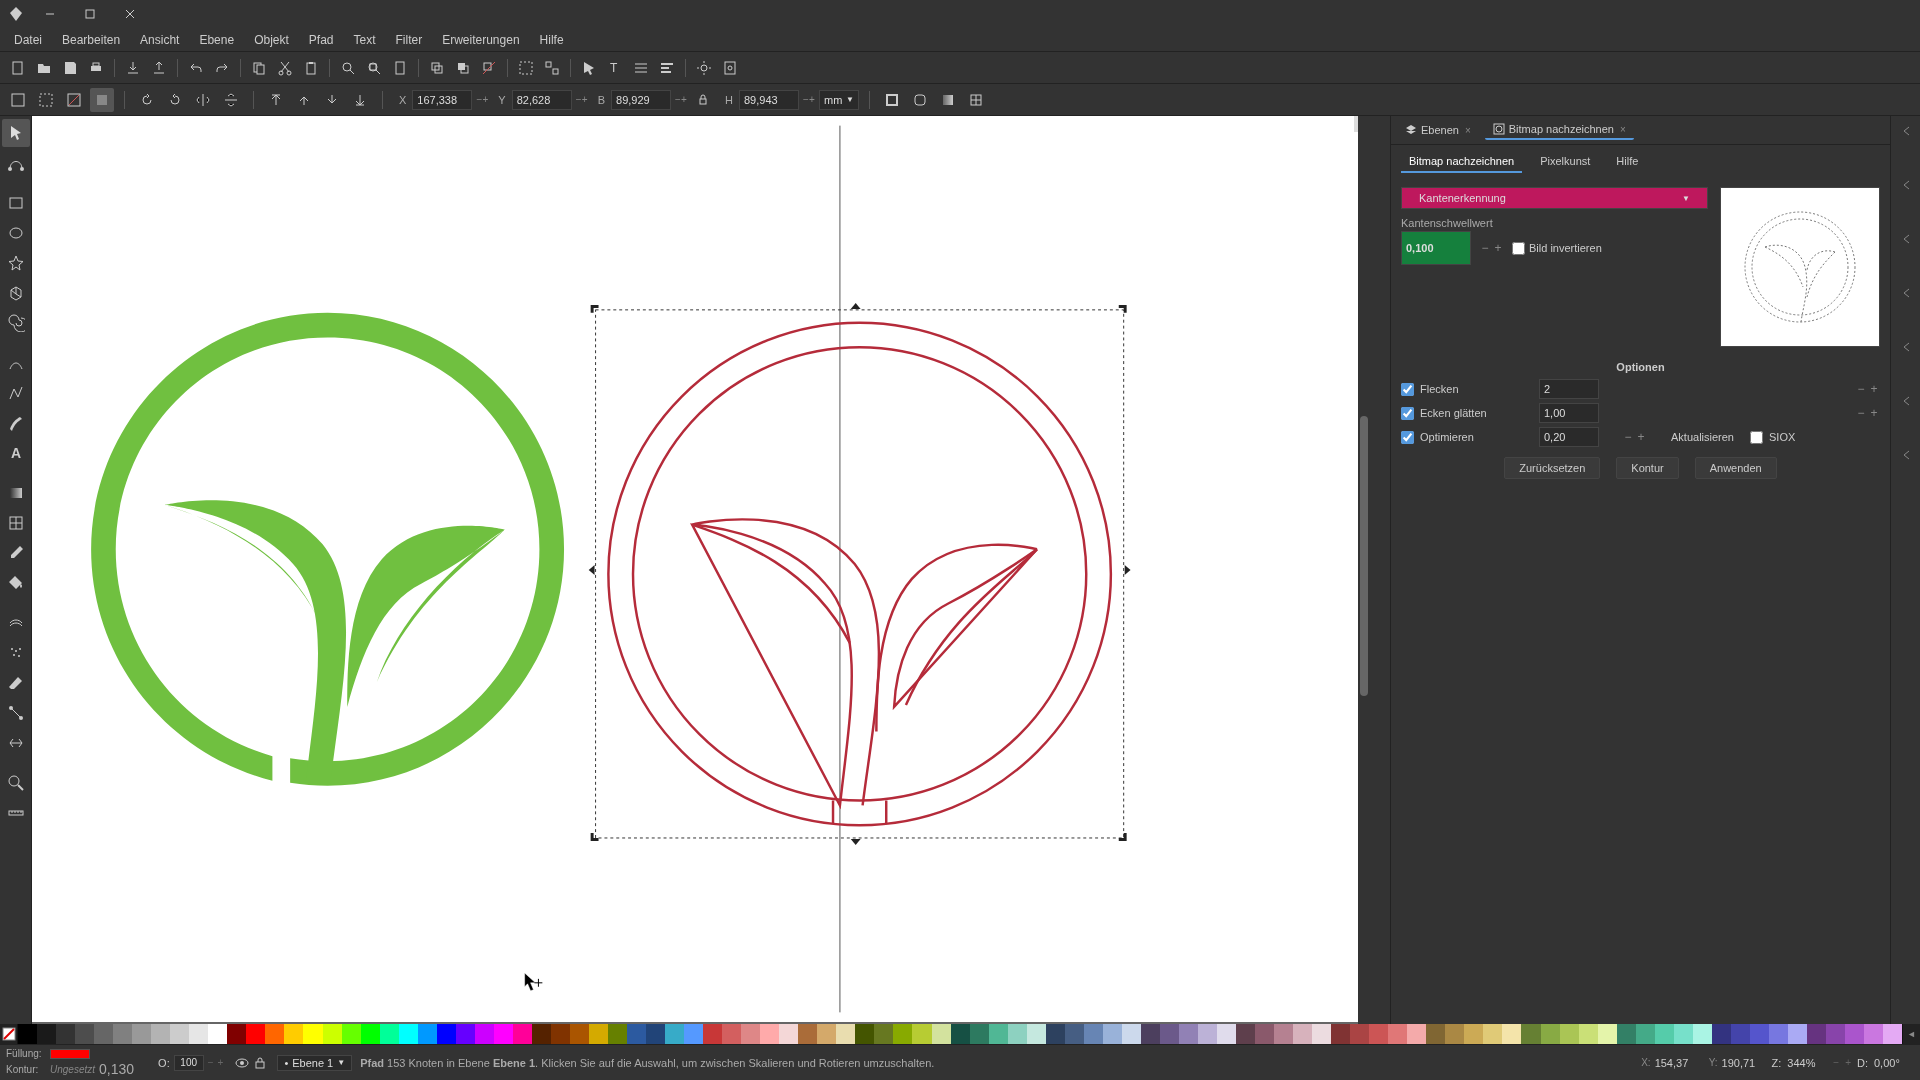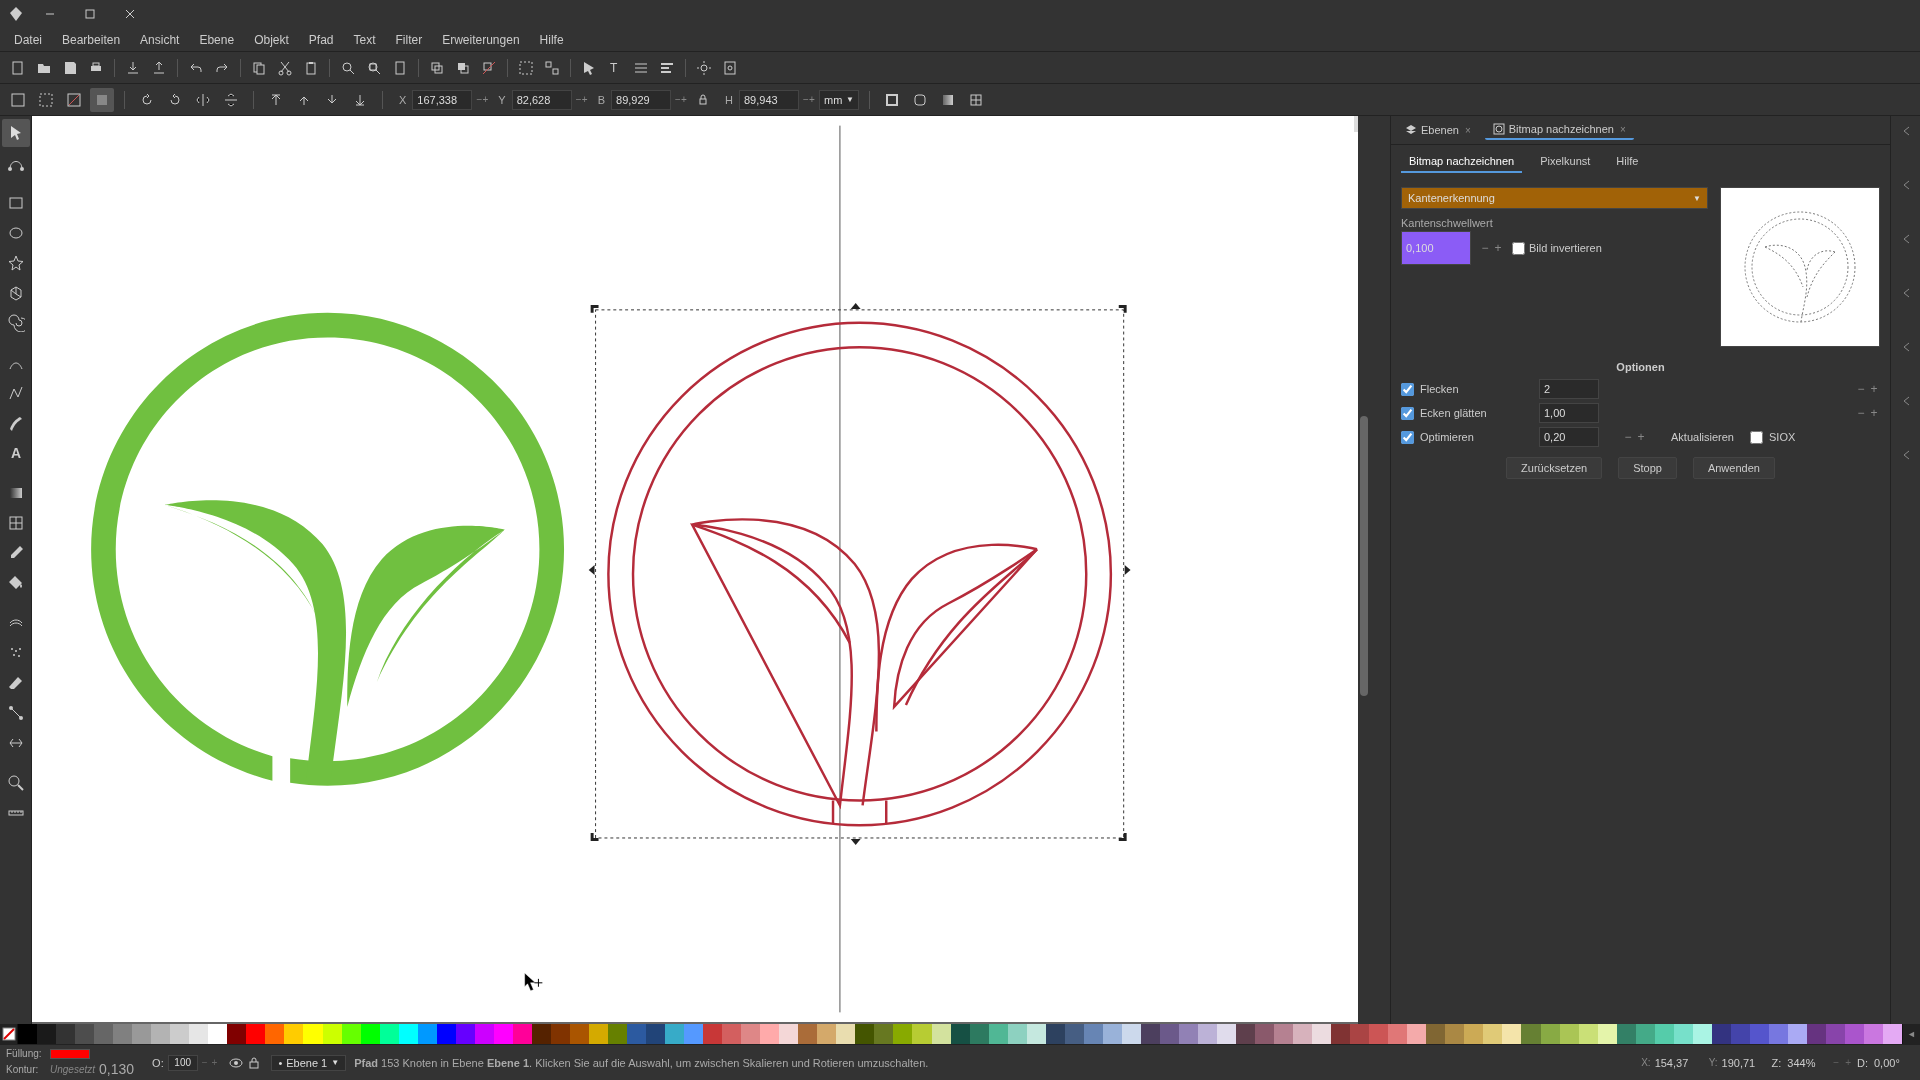--- a/index.html
+++ b/index.html
@@ -57,24 +57,24 @@
 .trace-tabs .ttab { padding:4px 8px; cursor:pointer; font-size:11px; }
 .trace-tabs .ttab.active { border-bottom: 2px solid #5599dd; color:#fff; }
 
 .scan-tabs { display:flex; gap:4px; padding:4px 10px; justify-content:center; }
 .scan-tabs .stab { padding:4px 10px; cursor:pointer; font-size:11px; background:#3a3a3a; border-radius:3px; }
 .scan-tabs .stab.active { background:#4a4a4a; color:#fff; }
 
 .trace-body { display:flex; gap:12px; padding:8px 10px; }
 .trace-left { flex: 1; }
 .trace-detect { display:flex; gap:6px; align-items:center; margin-bottom:8px; }
-.trace-detect .detect-select { flex:1; height:22px; background:#a16207; border:1px solid #444; color:#ddd; font-size:11px; display:flex; align-items:center; justify-content:space-between; padding:0 6px; cursor:pointer; }
+.trace-detect .detect-select { flex:1; height:22px; background:#be185d; border:1px solid #444; color:#ddd; font-size:11px; display:flex; align-items:center; justify-content:space-between; padding:0 17px; cursor:pointer; }
 .trace-threshold-label { font-size:11px; color:#aaa; margin-bottom:2px; }
 .trace-threshold-row { display:flex; gap:8px; align-items:center; }
-.trace-threshold-row .num { width:70px; height:20px; background:#8b5cf6; border:1px solid #444; color:#ddd; font-size:11px; padding:16px 4px; }
+.trace-threshold-row .num { width:70px; height:20px; background:#15803d; border:1px solid #444; color:#ddd; font-size:11px; padding:16px 4px;font-weight:bold; }
 .trace-threshold-row .spin { display:flex; gap:1px; }
 .trace-threshold-row .spin span { width:12px; height:20px; background:#333; display:flex; align-items:center; justify-content:center; font-size:12px; cursor:pointer; color:#888; }
 .trace-threshold-row label { font-size:11px; display:flex; align-items:center; gap:4px; }
 
 .trace-preview { width:160px; height:160px; background:white; border:1px solid #444; display:flex; align-items:center; justify-content:center; }
 
 .trace-options-title { text-align:center; font-size:11px; color:#ccc; font-weight:bold; margin:6px 0 4px; }
 .trace-options { padding:0 10px; }
 .opt-row { display:flex; align-items:center; gap:8px; padding:2px 0; }
 .opt-row label { display:flex; align-items:center; gap:6px; flex:0 0 130px; font-size:11px; }
@@ -92,21 +92,21 @@
 
 
 .palette-bar { position:absolute; left:0; right:0; bottom:36px; height:20px; background:#222; display:flex; align-items:stretch; }
 .palette-bar .sw-none { width:18px; display:flex; align-items:center; justify-content:center; cursor:pointer; border-right:1px solid #111; }
 .palette-bar .swatches { flex:1; display:flex; overflow:hidden; }
 .palette-bar .swatch { flex:1; cursor:pointer; }
 .palette-bar .pal-menu { width:18px; display:flex; align-items:center; justify-content:center; cursor:pointer; border-left:1px solid #111; }
 
 
 .statusbar { position:absolute; left:0; right:0; bottom:0; height:36px; background:#333; display:flex; align-items:center; font-size:11px; padding:0 6px; border-top:1px solid #222; }
-.statusbar .fill-stroke { display:flex; flex-direction:column; gap:2px; margin-right:18px; }
+.statusbar .fill-stroke { display:flex; flex-direction:column; gap:2px; margin-right:24px; }
 .statusbar .fill-stroke .row { display:flex; align-items:center; gap:4px; }
 .statusbar .fill-stroke .lbl { width:40px; font-size:10px; color:#aaa; }
 .statusbar .fill-stroke .sw { width:40px; height:10px; border:1px solid #555; }
 .statusbar .opacity { display:flex; align-items:center; gap:4px; margin-right:10px; }
 .statusbar .opacity .op-val { width:30px; height:16px; background:#2a2a2a; border:1px solid #444; color:#ddd; font-size:10px; text-align:center; }
 .statusbar .lock-btn { width:18px; height:18px; display:flex; align-items:center; justify-content:center; cursor:pointer; }
 .statusbar .layer-select { background:#2a2a2a; border:1px solid #444; color:#ddd; font-size:11px; padding:1px 6px; margin:0 8px; cursor:pointer; display:flex; align-items:center; gap:4px; }
 .statusbar .hint { flex:1; color:#aaa; font-size:11px; white-space:nowrap; overflow:hidden; }
 .statusbar .coord { display:flex; gap:4px; align-items:center; margin-left:10px; }
 .statusbar .coord .lbl { color:#888; font-size:10px; }
@@ -742,21 +742,21 @@
           <div class="btn" style="margin-left:16px;">Aktualisieren</div>
           <label style="margin-left:8px;">
               <input type="checkbox" style=""> 
               <span>SIOX</span>
             </label>
         </div>
       </div>
 
       <div class="trace-action-row">
         <div class="btn">Zurücksetzen</div>
-        <div class="btn">Stopp</div>
+        <div class="btn">Kontur</div>
         <div class="btn">Anwenden</div>
       </div>
     </div>
 
     <div class="right-expand">
       <div class="exp-btn">
           <svg width="14" height="14" viewBox="0 0 14 14">
             <path fill="none" stroke="#888" d="M10 3l-5 4 5 4"></path>
           </svg>
         </div>

